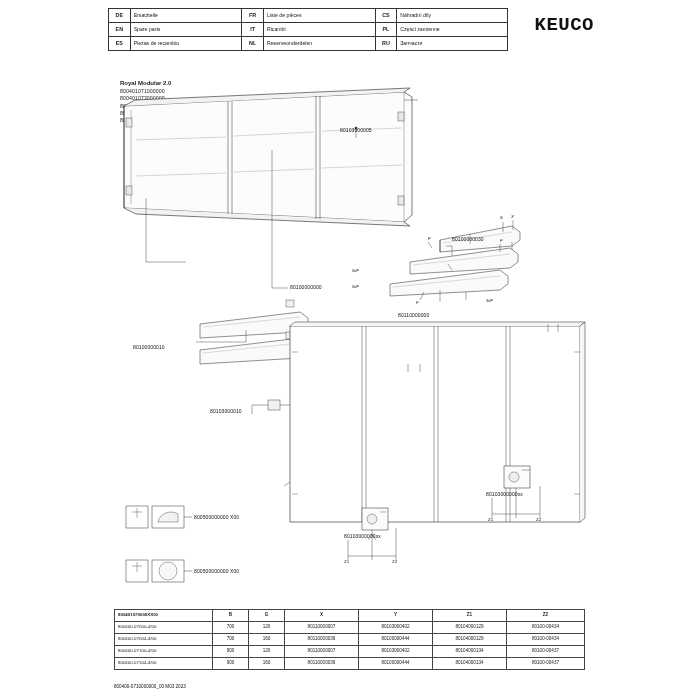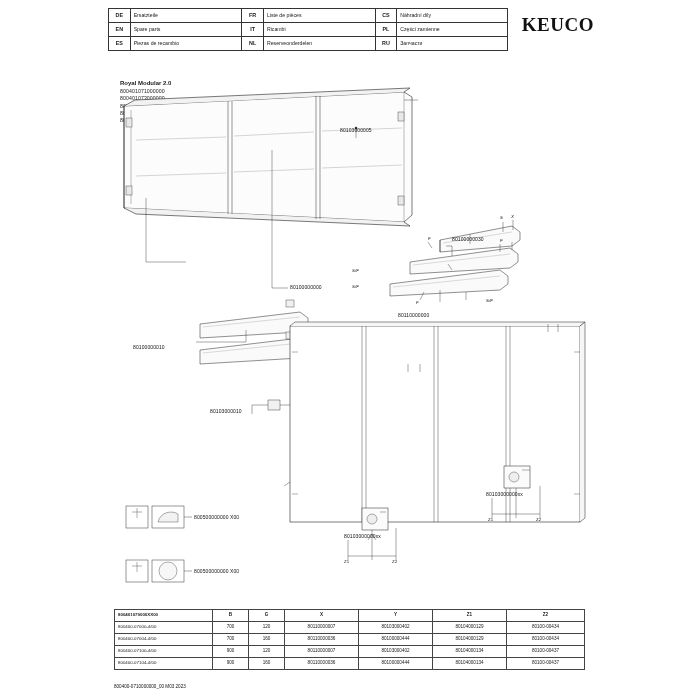--- a/index.html
+++ b/index.html
@@ -56,21 +56,21 @@
     font-size: 5.2px;
   }
   .logo {
     position: absolute;
     right: 0;
     top: 6px;
     font-size: 19px;
     letter-spacing: 0.5px;
     font-weight: bold;
     color: #111;
-    font-family: Liberation Serif, serif;
+    font-family: Liberation Mono, monospace;
   }
 
   
   .title-block {
     position: absolute;
     left: 120px;
     top: 80px;
     font-size: 5.6px;
     line-height: 7.2px;
   }

